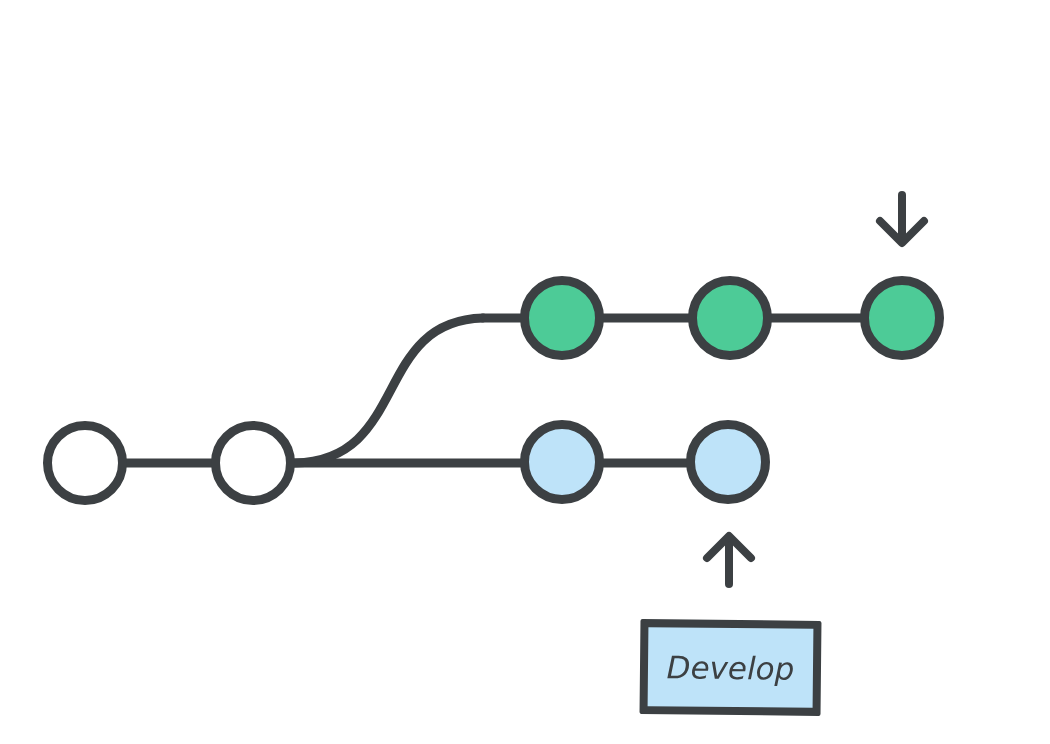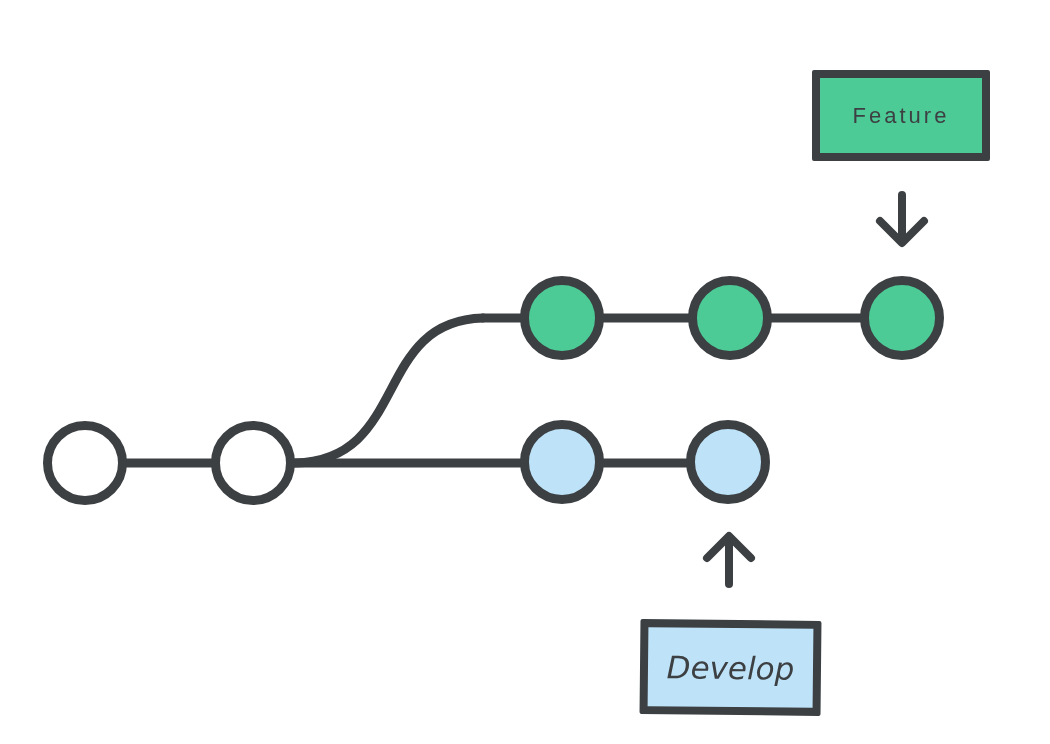--- a/index.html
+++ b/index.html
@@ -84,17 +84,16 @@
       <path d="M 902 195 V 240"></path>
       <path d="M 880 221 L 902 243 L 924 221"></path>
     </g>
 
     <g fill="none" stroke-width="8" stroke-linecap="round" stroke-linejoin="round" stroke="#3C4043">
       <path d="M 729 584 V 540"></path>
       <path d="M 707 558 L 729 536 L 751 558"></path>
     </g>
   </svg>
 
-  <div class="branch-label feature" style="background-color: rgb(77, 203, 151); border-color: rgb(60, 64, 67); color: rgb(60, 64, 67);">Feature</div>
 
   <div class="branch-label develop" style="background-color: rgb(190, 227, 249); border-color: rgb(60, 64, 67); color: rgb(60, 64, 67);">Develop</div>
 
 </div>
 
 </body></html>

